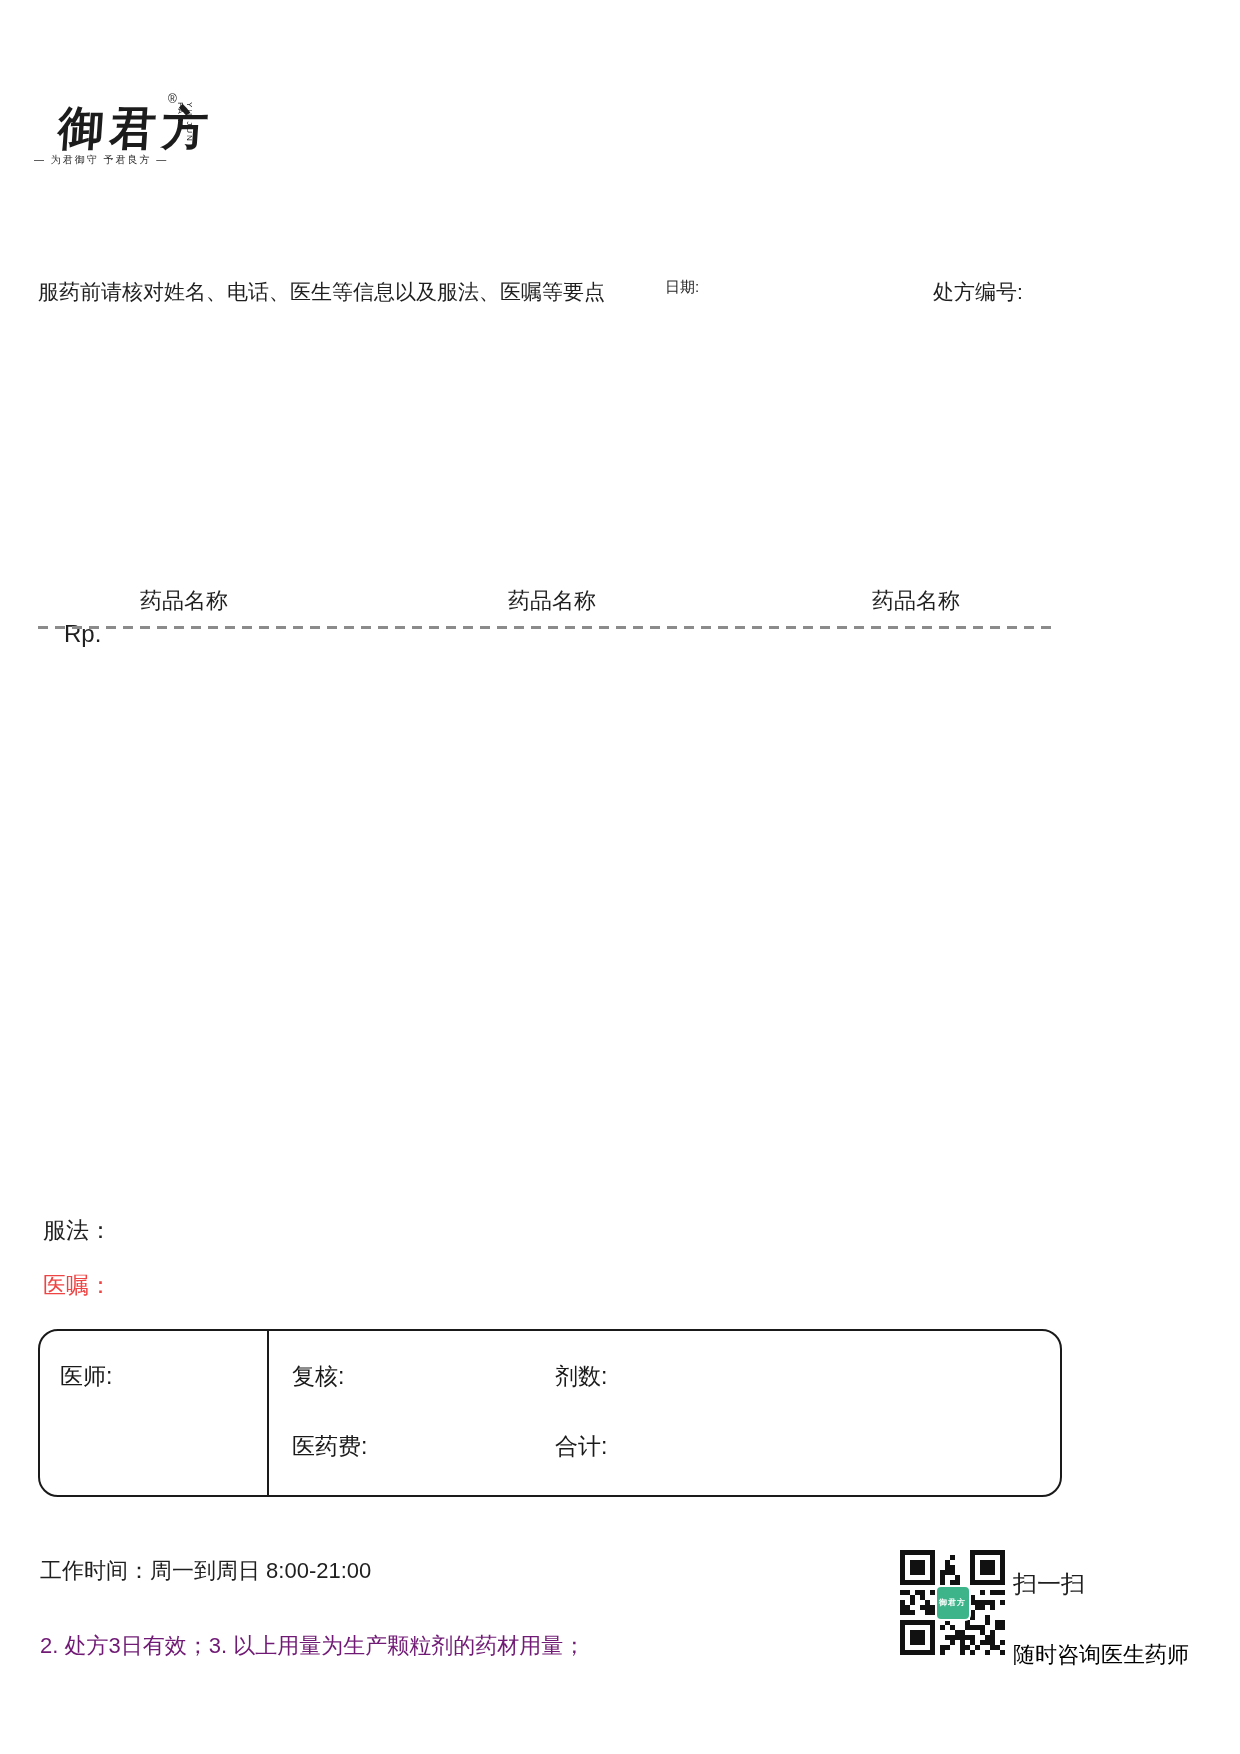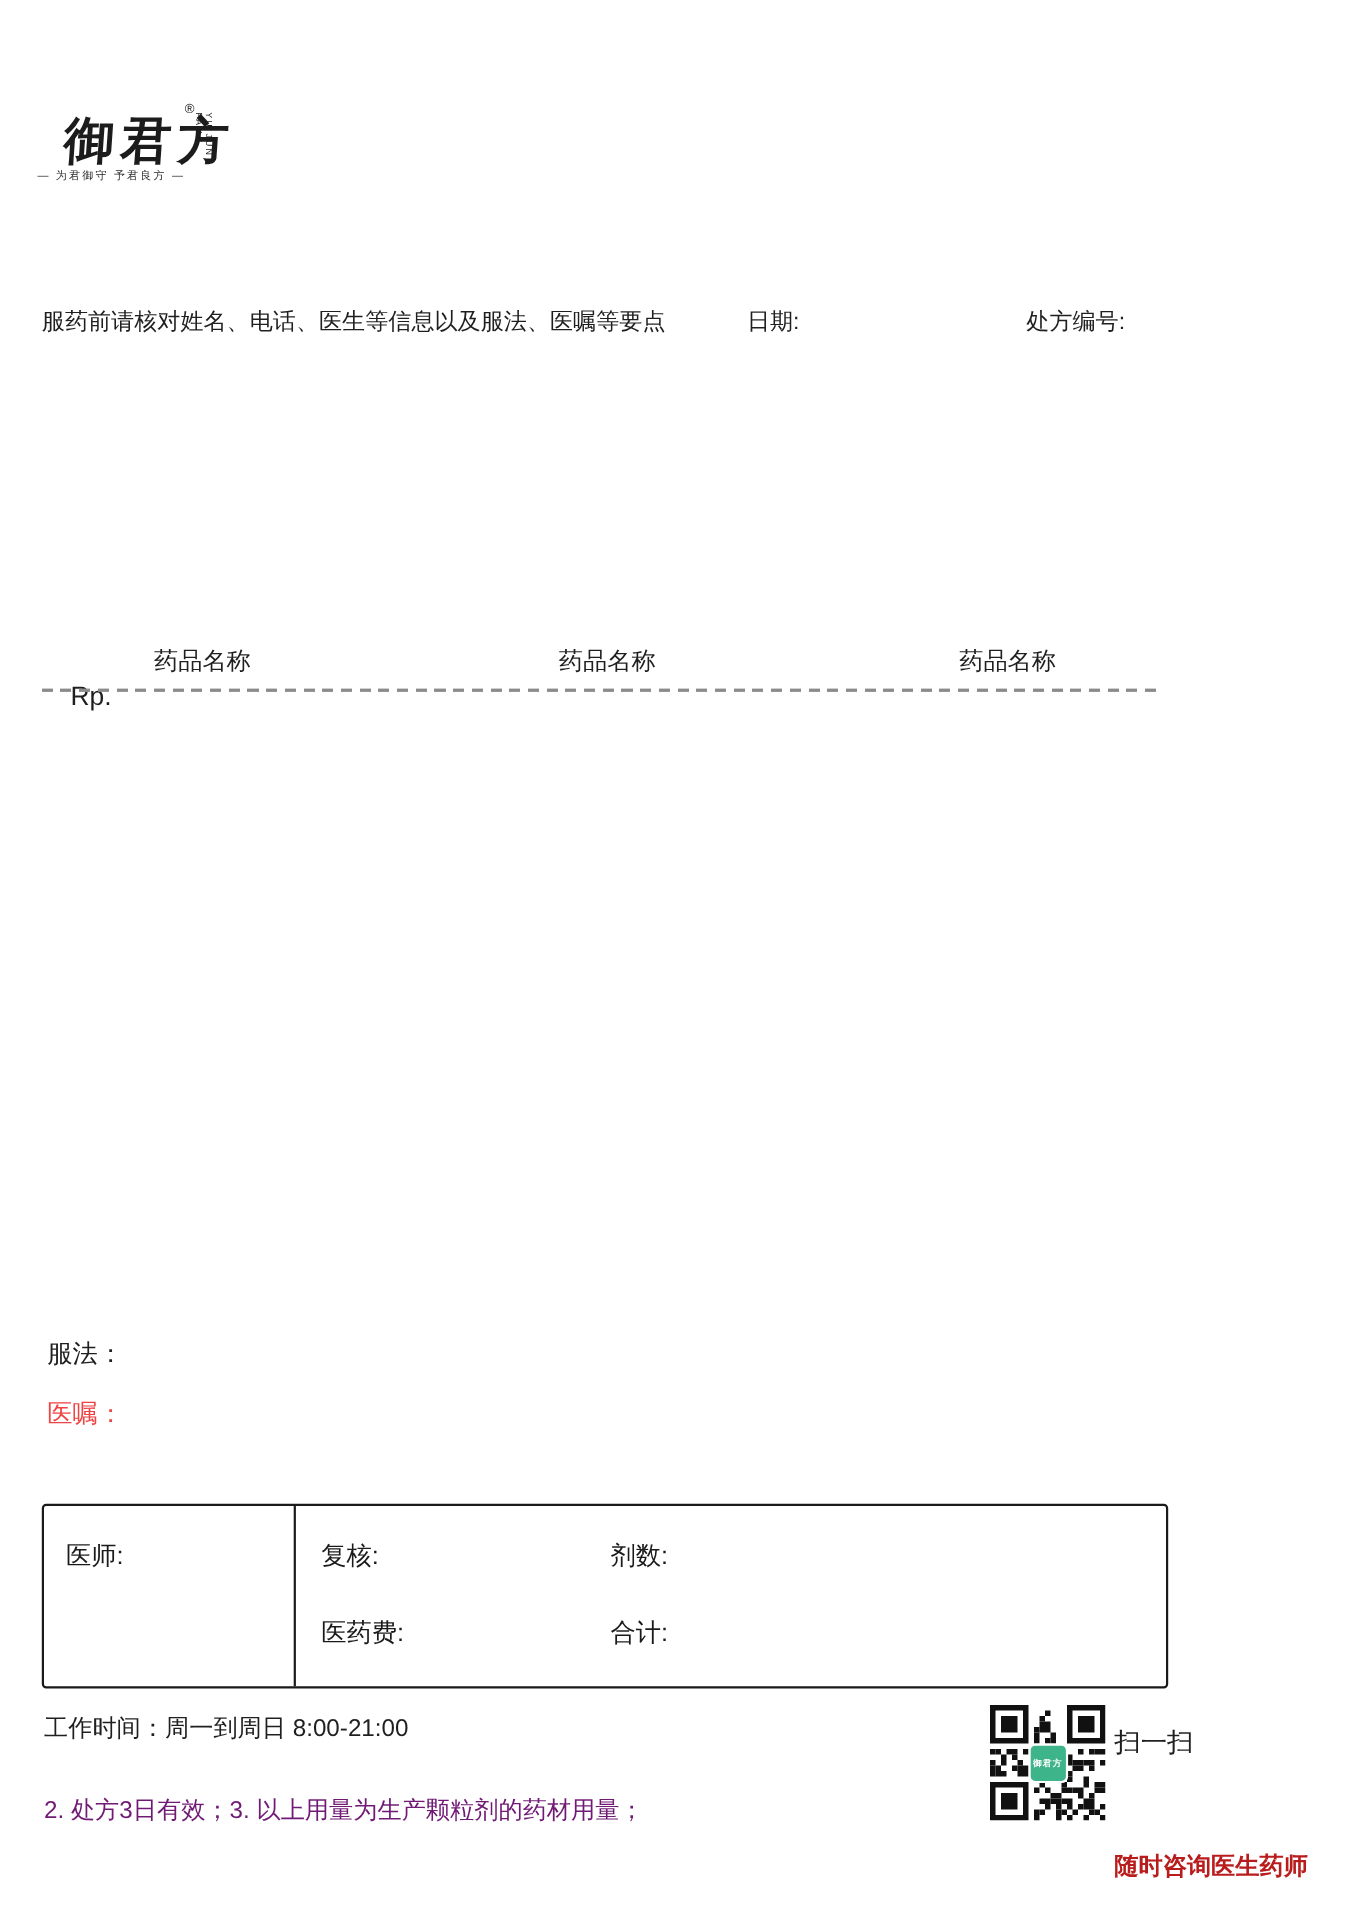--- a/index.html
+++ b/index.html
@@ -24,21 +24,21 @@
   .brand-tagline{
     left:34px;top:153px;width:150px;font-size:10px;letter-spacing:2px;
     color:#2a2a2a;white-space:nowrap;
   }
   .hospital-name{
     left:237px;top:110px;font-size:36px;font-weight:900;
     letter-spacing:2px;color:#252525;
   }
   
   .notice-text{left:38px;top:278px;font-size:21px;color:#1f1f1f;}
-  .date-label{left:679px;top:278px;font-size:21px;color:#1f1f1f;}
+  .date-label{left:665px;top:278px;font-size:15px;color:#1f1f1f;}
   .rx-number-label{left:933px;top:278px;font-size:21px;color:#1f1f1f;}
   
   .patient-box{
     left:38px;top:320px;width:1017px;height:215px;
     border:2.5px solid #1a1a1a;border-radius:12px;
   }
   .patient-box .label{position:absolute;font-size:23px;color:#1a1a1a;}
   .pl-name{left:24px;top:28px;}
   .pl-gender{left:311px;top:28px;}
   .pl-age{left:592px;top:28px;}
@@ -56,42 +56,42 @@
   .dashed-line{
     left:38px;top:626px;width:1020px;height:3px;
     background:repeating-linear-gradient(90deg,#8b8b8b 0 10px,transparent 10px 17px);
   }
   
   .usage-label{left:43px;top:1215px;font-size:23px;color:#1f1f1f;}
   .advice-label{left:43px;top:1270px;font-size:23px;color:#ef4444;}
   
   .signoff-box{
     left:38px;top:1329px;width:1020px;height:164px;
-    border:2.5px solid #1a1a1a;border-radius:4px;margin-top:38px;
+    border:2.5px solid #1a1a1a;border-radius:20px;
   }
   .signoff-box .label{position:absolute;font-size:23px;color:#1a1a1a;}
   .signoff-vdiv{position:absolute;left:227px;top:0;bottom:0;width:0;border-left:2px solid #1a1a1a;}
   .sl-physician{left:20px;top:30px;}
   .sl-review{left:252px;top:30px;}
   .sl-dose{left:515px;top:30px;}
   .sl-fee{left:252px;top:100px;}
   .sl-total{left:515px;top:100px;}
   
   .work-hours{left:40px;top:1556px;font-size:22px;color:#1f1f1f;}
   .note-line1{left:40px;top:1594px;font-size:22px;color:#1f1f1f;}
   .note-line2{left:40px;top:1631px;font-size:22px;color:#701a75;}
   .qr-wrap{left:900px;top:1550px;width:105px;height:105px;}
   .qr-center{
     position:absolute;left:50%;top:50%;transform:translate(-50%,-50%);
     width:32px;height:32px;border-radius:6px;border:2px solid #fff;
     display:flex;align-items:center;justify-content:center;
     color:#fff;font-size:8px;font-weight:bold;letter-spacing:1px;
   }
   .scan-label{left:1013px;top:1568px;font-size:24px;color:#1f1f1f;}
-  .scan-desc{left:1013px;top:1682px;font-size:22px;color:#b91c1c;font-weight:bold;}
+  .scan-desc{left:1013px;top:1640px;font-size:22px;color:#000000;}
 </style>
 </head>
 <body>
 
 <div class="page">
 
   <div class="abs brand-logo">御君方</div>
   <div class="abs reg-mark">®</div>
   <div class="abs brand-vertical">YU JUN FANG</div>
   <div class="abs brand-tagline">— 为君御守 予君良方 —</div>

